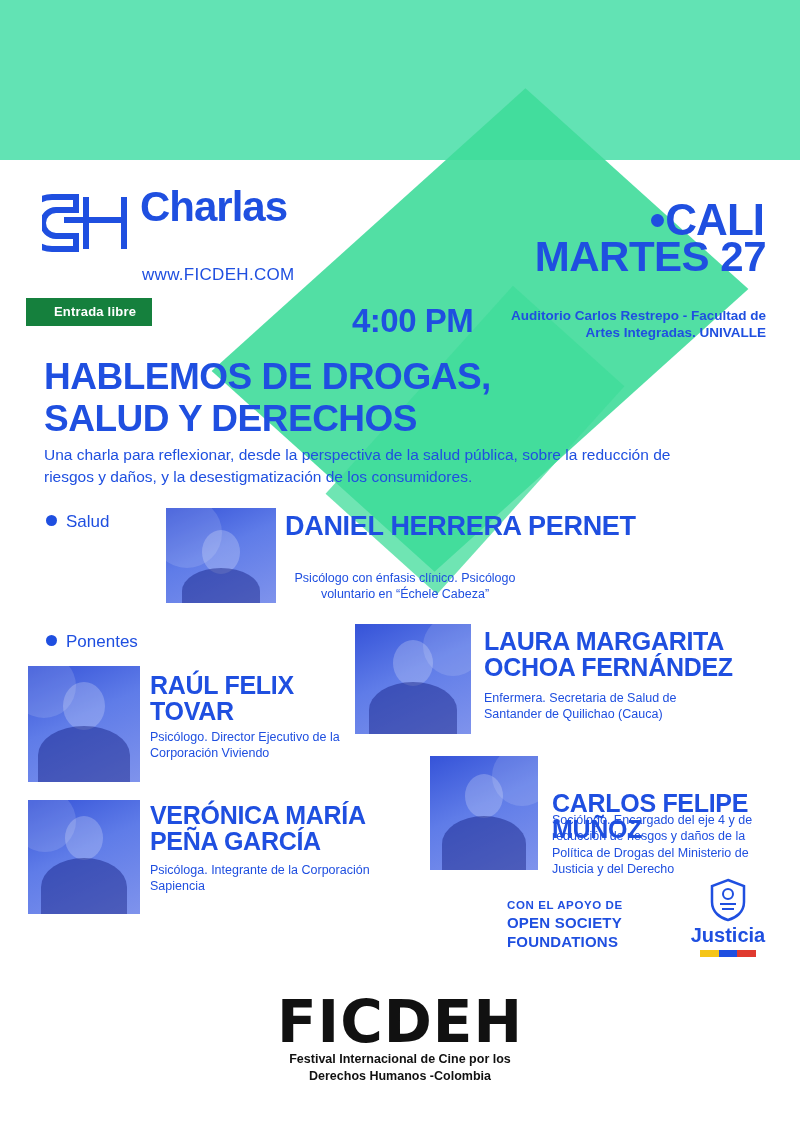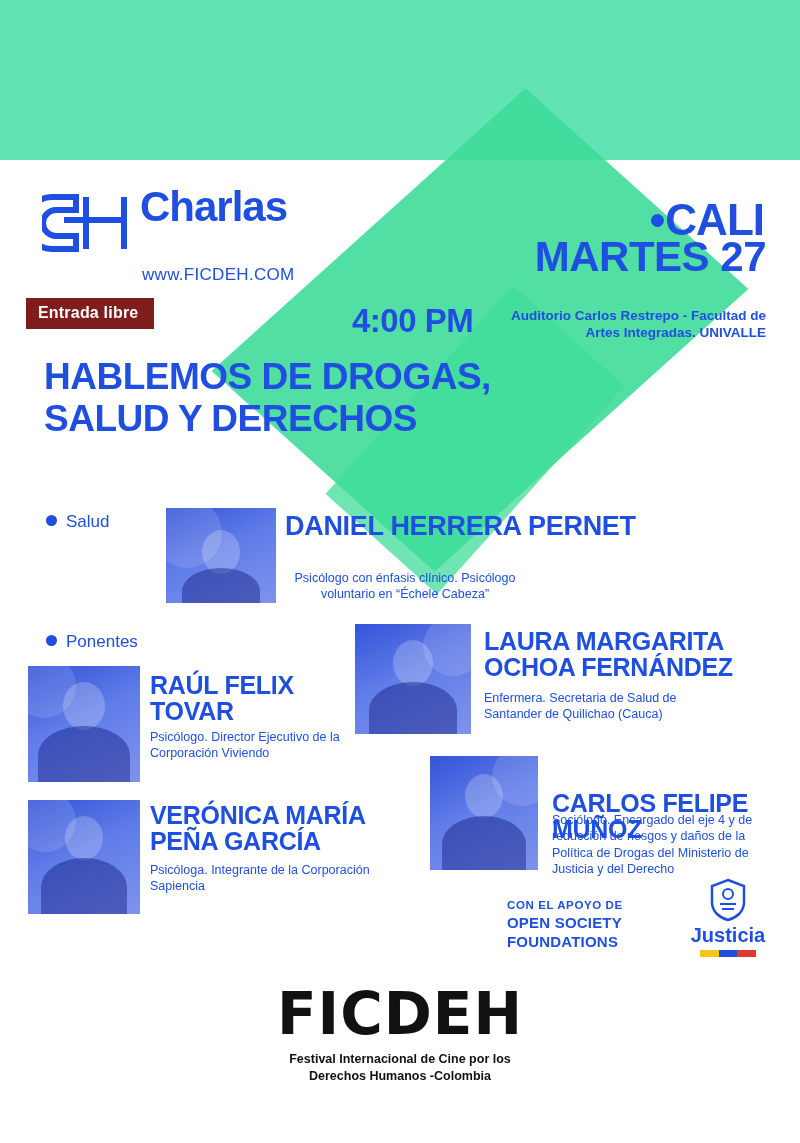--- a/index.html
+++ b/index.html
@@ -93,25 +93,25 @@
     top: 265px;
     color: #1f4fe0;
     font-size: 17px;
     font-weight: normal;
     letter-spacing: .3px;
   }
   .entrada {
     position: absolute;
     left: 26px;
     top: 298px;
-    background: #7f1d1d;
+    background: #15803d;
     color: #fff;
-    font-size: 16px;
-    font-weight: bold;
-    padding: 6px 16px 7px 12px;
+    font-size: 13px;
+    font-weight: bold;
+    padding: 6px 16px 7px 28px;
     letter-spacing: .2px;
   }
 
   
   .cali {
     position: absolute;
     right: 36px;
     top: 198px;
     color: #1f4fe0;
     font-size: 44px;
@@ -317,21 +317,20 @@
   }
   .ficdeh-logo {
     font-size: 58px;
     font-weight: bold;
     letter-spacing: 1px;
     color: #111;
     line-height: 1;
     font-family: "DejaVu Sans", sans-serif;
   }
   .ficdeh-sub {
-    margin-top: 8px;
     color: #111;
     font-size: 12.5px;
     font-weight: bold;
     line-height: 1.35;
   }
 </style>
 </head>
 <body>
 
 <div class="poster">
@@ -360,20 +359,21 @@
   <div class="site">www.FICDEH.COM</div>
 
   <div class="entrada">Entrada libre</div>
 
   <div class="cali"><span class="dot">●</span><span>CALI</span></div>
   <div class="martes">MARTES 27</div>
   <div class="hora">4:00 PM</div>
   <div class="lugar">Auditorio Carlos Restrepo - Facultad de Artes Integradas. UNIVALLE</div>
 
   <div class="title">HABLEMOS DE DROGAS, SALUD Y DERECHOS</div>
+  <div class="subtitle">Una charla para reflexionar, desde la perspectiva de la salud pública, sobre la reducción de riesgos y daños, y la desestigmatización de los consumidores.</div>
 
   <div class="sec-label sec-modera">
     <span class="bullet"></span><span>Salud</span>
   </div>
 
   <div class="photo" id="photo-daniel">
     <div class="bg-blob" style="width:70px;height:70px;left:-14px;top:-10px;"></div>
     <div class="face"></div>
     <div class="body"></div>
   </div>

